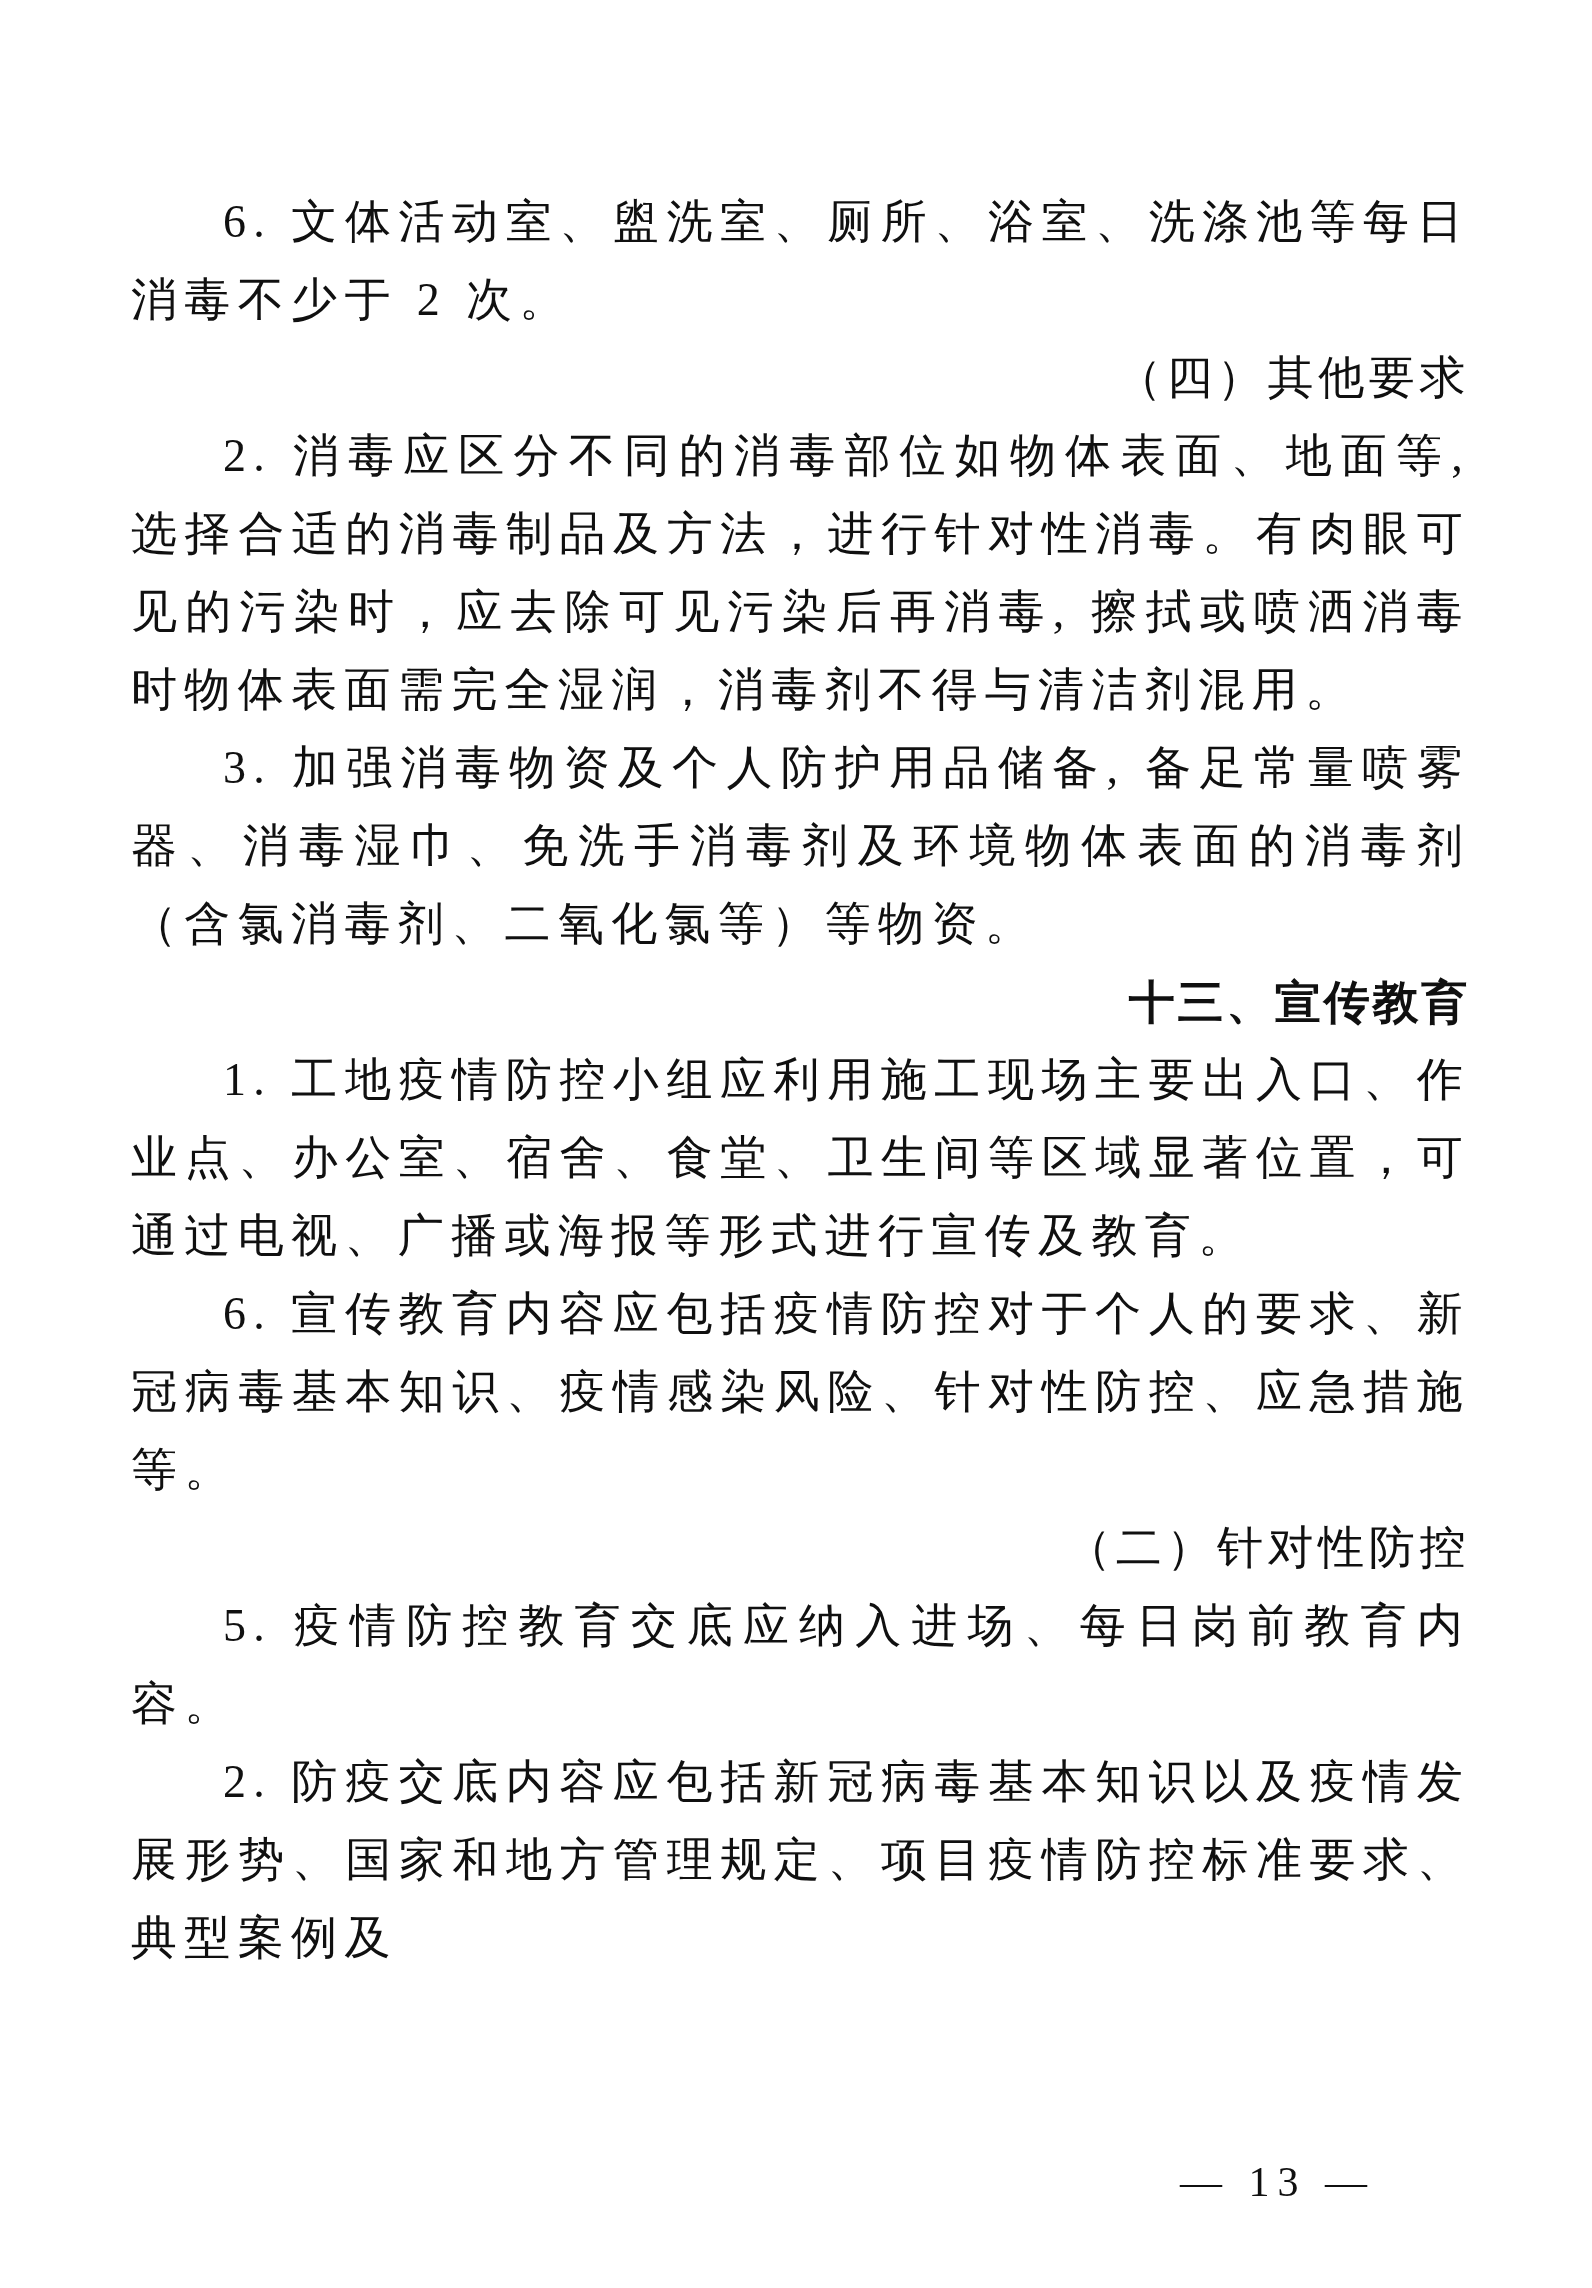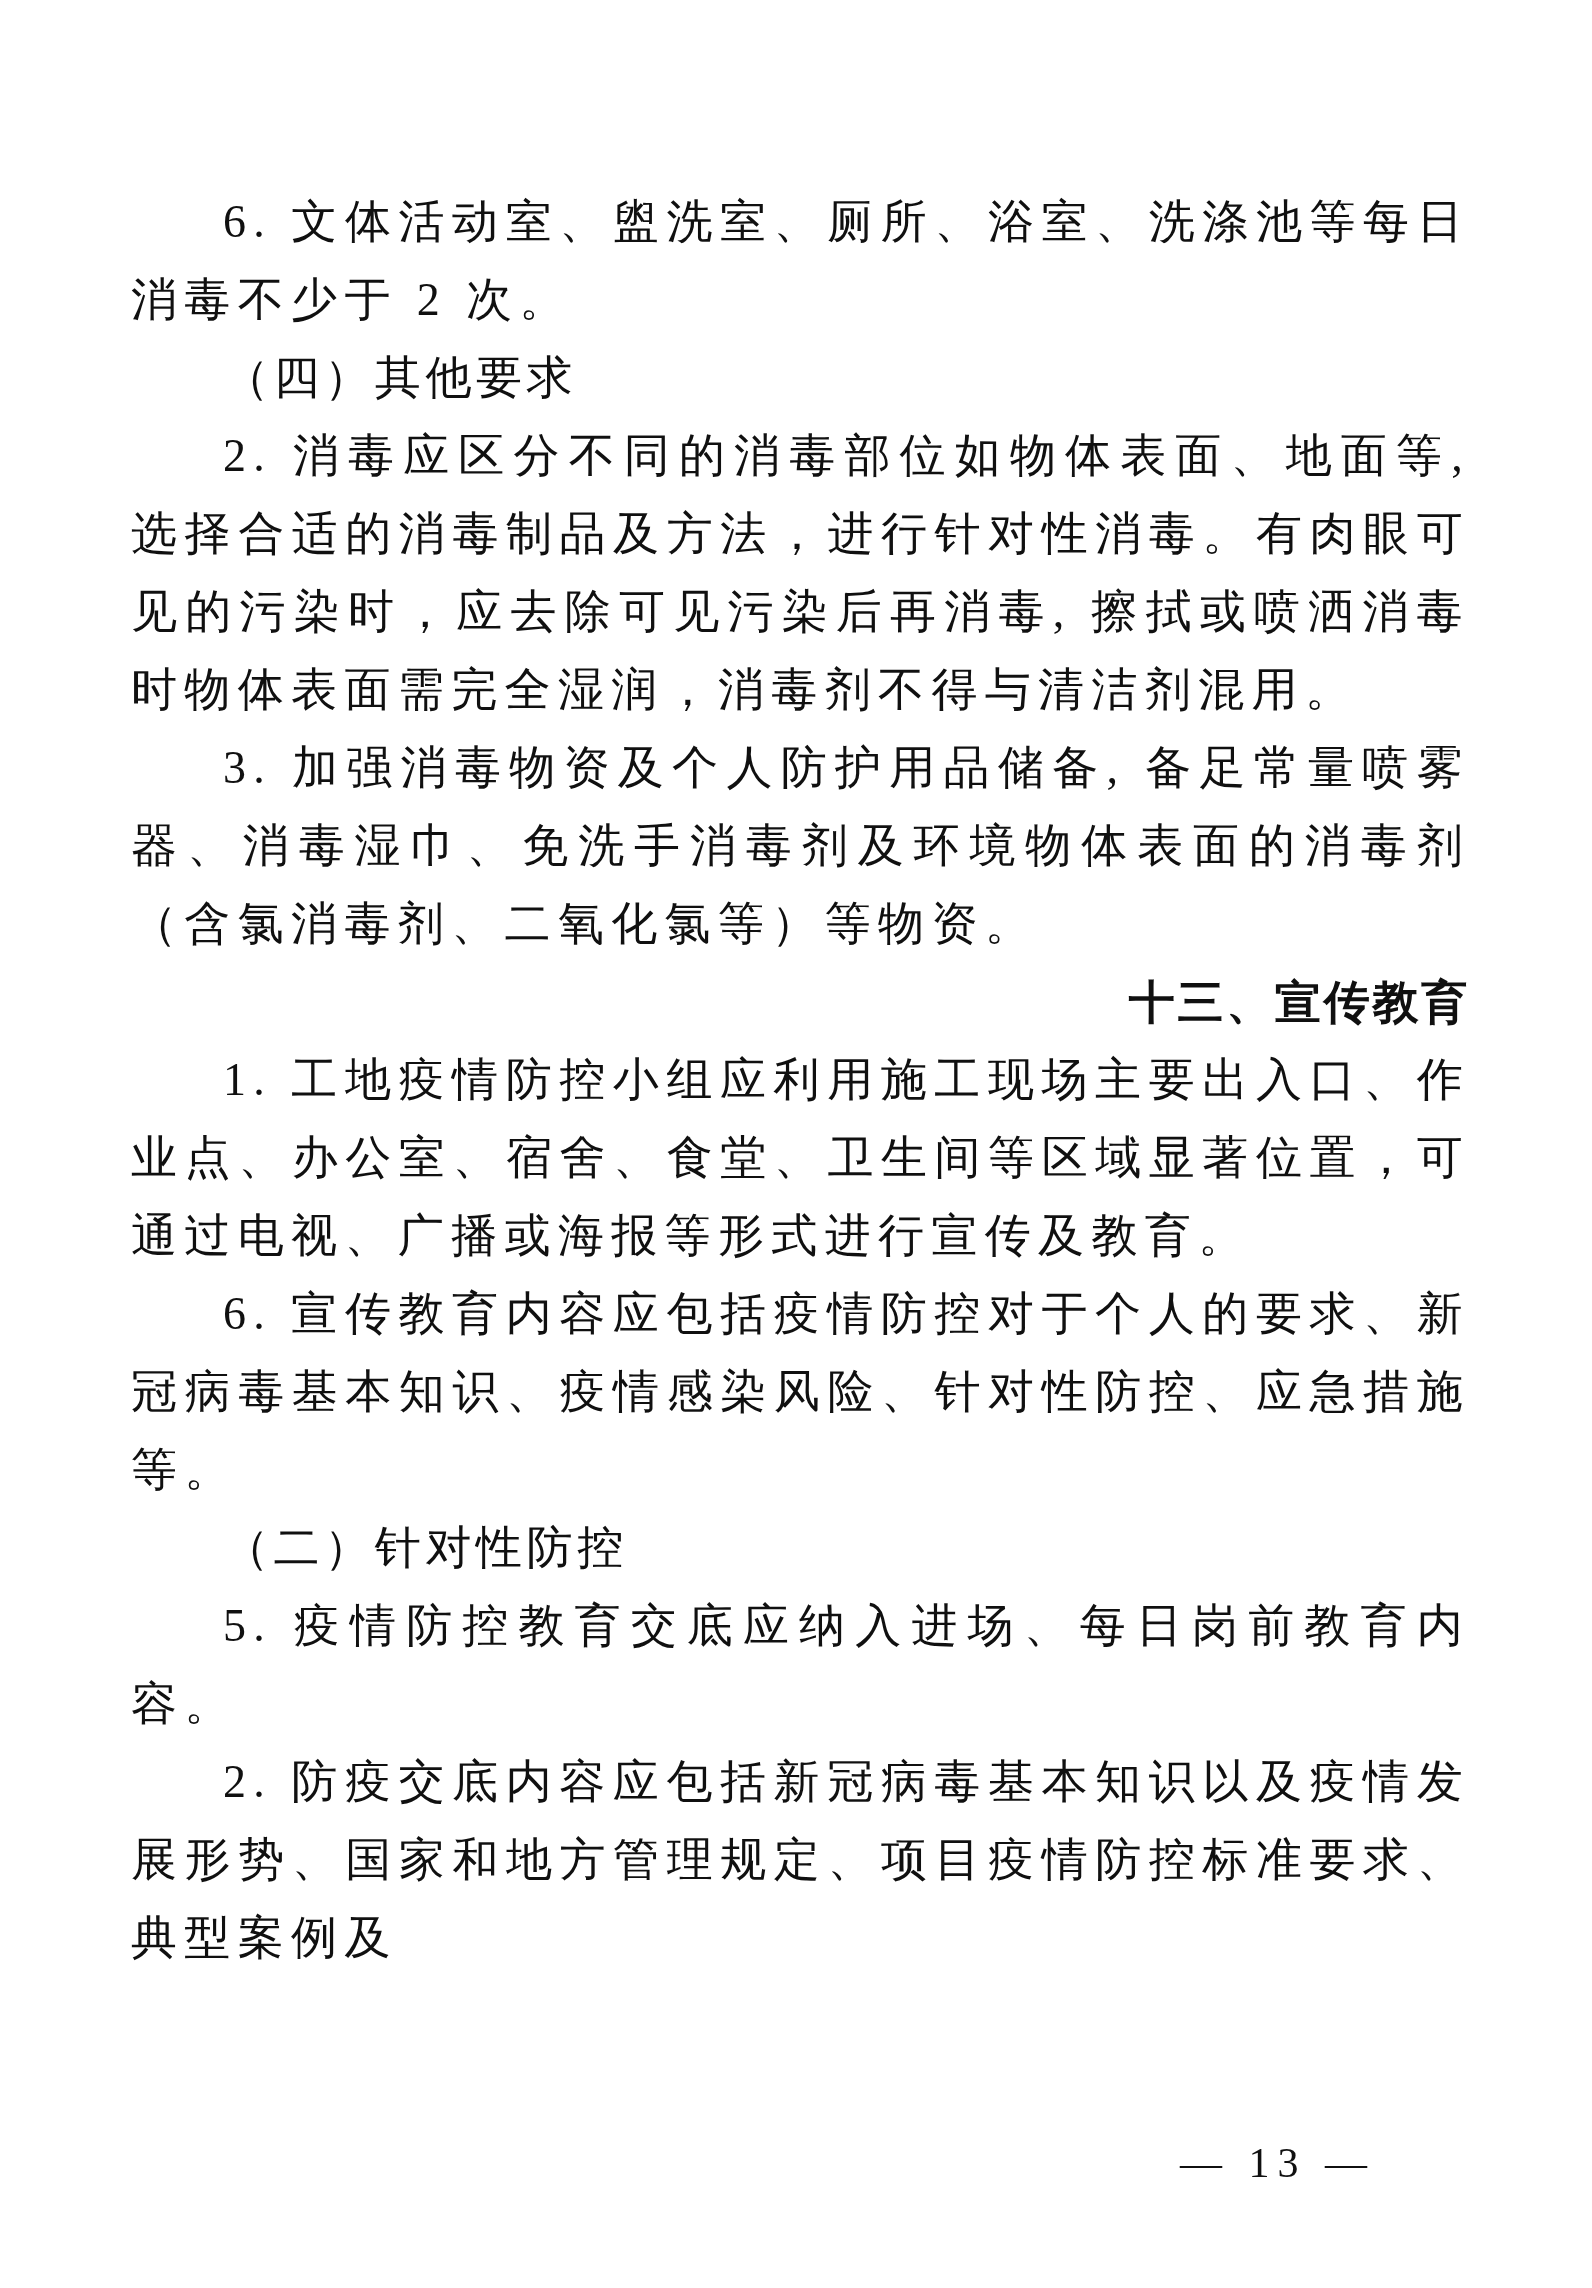--- a/index.html
+++ b/index.html
@@ -30,32 +30,32 @@
     line-height: 78px;
     text-indent: 2em;
   }
   p.body {
     text-align: justify;
     text-justify: inter-character;
     letter-spacing: 0.16em;
   }
   p.subheading {
     letter-spacing: 0.10em;
-    text-align: left;
+    text-align: right;
   }
   p.heading {
     font-family: "Liberation Sans", "DejaVu Sans", sans-serif;
     font-weight: 700;
     letter-spacing: 0.06em;
     text-align: right;
   }
   .page-number {
     position: absolute;
     right: 217px;
-    bottom: 102px;
+    bottom: 83px;
     font-size: 42px;
     letter-spacing: 8px;
     white-space: nowrap;
     font-family: "Liberation Serif", "DejaVu Serif", serif;
     color: #101010;
   }
 </style>
 </head>
 <body>
 

